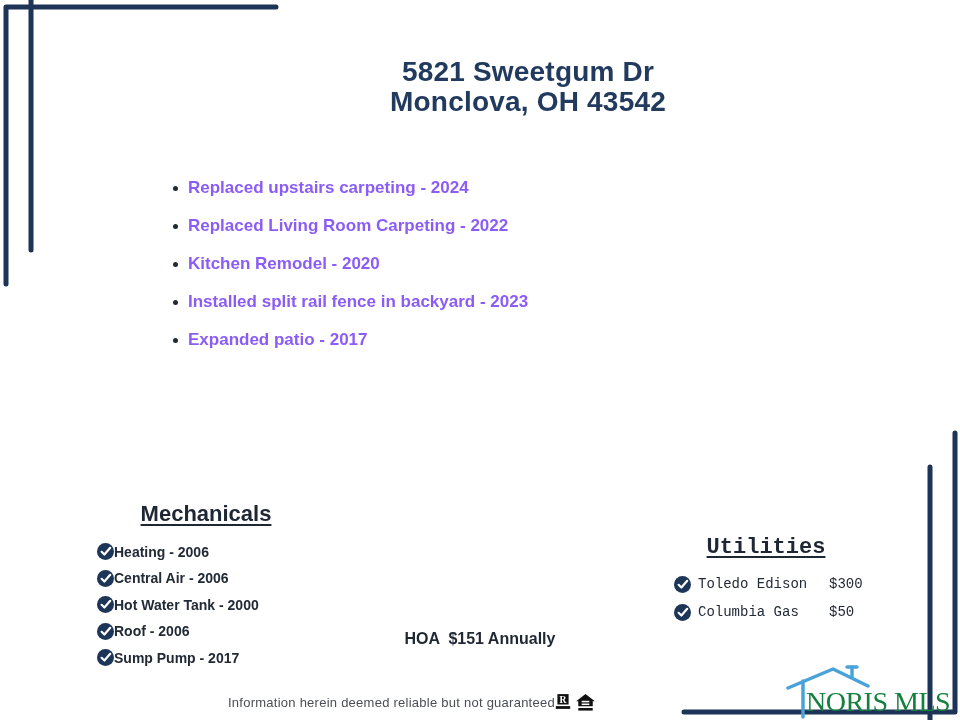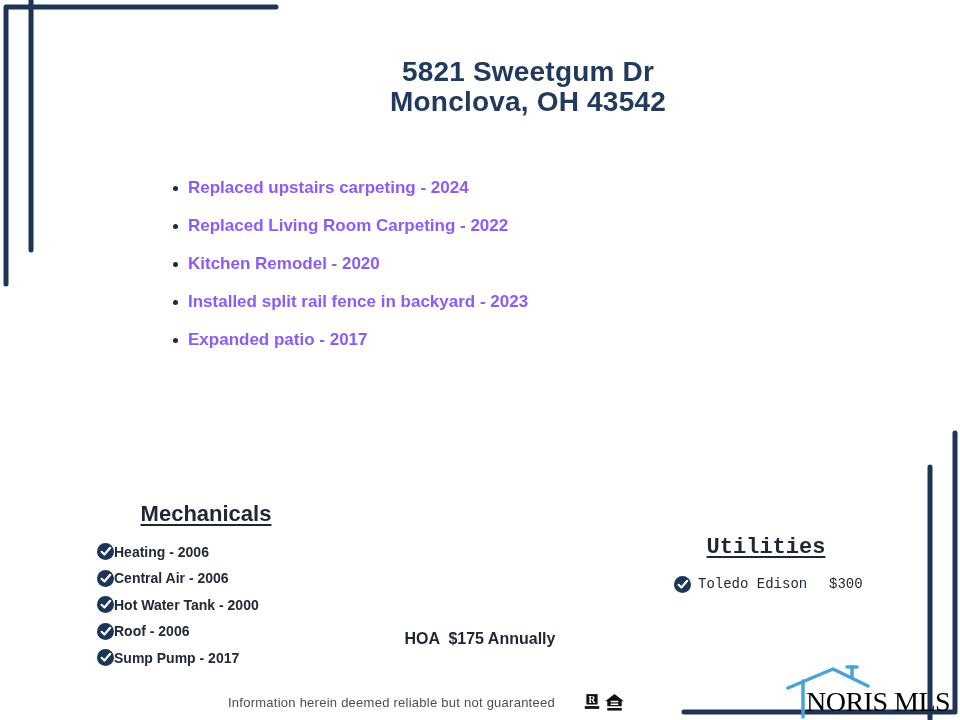--- a/index.html
+++ b/index.html
@@ -45,31 +45,31 @@
   .util-amount{}
 
   .check{width:17px;height:17px;display:block;}
 
   .hoa{
     position:absolute;top:630px;left:0;width:100%;text-align:center;
     font-size:16px;font-weight:600;color:#1f2733;white-space:pre-wrap;
   }
 
   .footer{
-    position:absolute;left:228px;top:694px;display:flex;align-items:center;gap:29px;
+    position:absolute;left:228px;top:694px;display:flex;align-items:center;gap:0;
     font-size:13px;letter-spacing:.25px;color:#4a4e55;line-height:17px;
   }
   .footer-icons{display:flex;align-items:center;gap:5px;}
 
   .logo{position:absolute;left:786px;top:652px;width:172px;height:68px;}
   .logo svg{position:absolute;left:0;top:0;}
   .logo-text{
     position:absolute;left:20px;top:36px;
     font-family:"Liberation Serif",serif;font-size:28px;line-height:28px;
-    color:#000000;letter-spacing:-.5px;white-space:nowrap;
+    color:#15803d;letter-spacing:-.5px;white-space:nowrap;
   }
 </style>
 </head>
 <body>
 
 <svg class="decor" viewBox="0 0 960 720" aria-hidden="true">
   <g stroke="#1d3456" stroke-width="5" fill="none" stroke-linecap="round" stroke-linejoin="round">
     <path d="M276 7 H6 V284"></path>
     <line x1="31" y1="-8" x2="31" y2="250"></line>
   </g>
@@ -137,24 +137,32 @@
   <h3 class="section-heading">Utilities</h3>
   <div class="util-list">
     <div class="util-row">
       <svg class="check" viewBox="0 0 17 17">
           <circle cx="8.5" cy="8.5" r="8.5" fill="#1d3557"></circle>
           <path d="M4.6 8.8 L7.4 11.5 L13.2 4.8" stroke="#ffffff" stroke-width="2.2" fill="none" stroke-linecap="round" stroke-linejoin="round"></path>
         </svg>
       <span class="util-name">Toledo Edison</span>
       <span class="util-amount">$300</span>
     </div>
+    <div class="util-row">
+      <svg class="check" viewBox="0 0 17 17">
+          <circle cx="8.5" cy="8.5" r="8.5" fill="#1d3557"></circle>
+          <path d="M4.6 8.8 L7.4 11.5 L13.2 4.8" stroke="#ffffff" stroke-width="2.2" fill="none" stroke-linecap="round" stroke-linejoin="round"></path>
+        </svg>
+      <span class="util-name">Columbia Gas</span>
+      <span class="util-amount">$50</span>
+    </div>
   </div>
 </div>
 
-<div class="hoa">HOA  $175 Annually</div>
+<div class="hoa">HOA  $151 Annually</div>
 
 <div class="footer">
   <span>Information herein deemed reliable but not guaranteed</span>
   <span class="footer-icons">
     <svg width="16" height="17" viewBox="0 0 20 21">
       <rect x="3" y="0" width="14" height="13" fill="#111111"></rect>
       <text x="10" y="11" text-anchor="middle" font-family="Liberation Serif, serif" font-size="12" font-weight="bold" fill="#ffffff">R</text>
       <rect x="1" y="15" width="18" height="3.5" fill="#111111"></rect>
     </svg>
     <svg width="19" height="17" viewBox="0 0 22 20">

